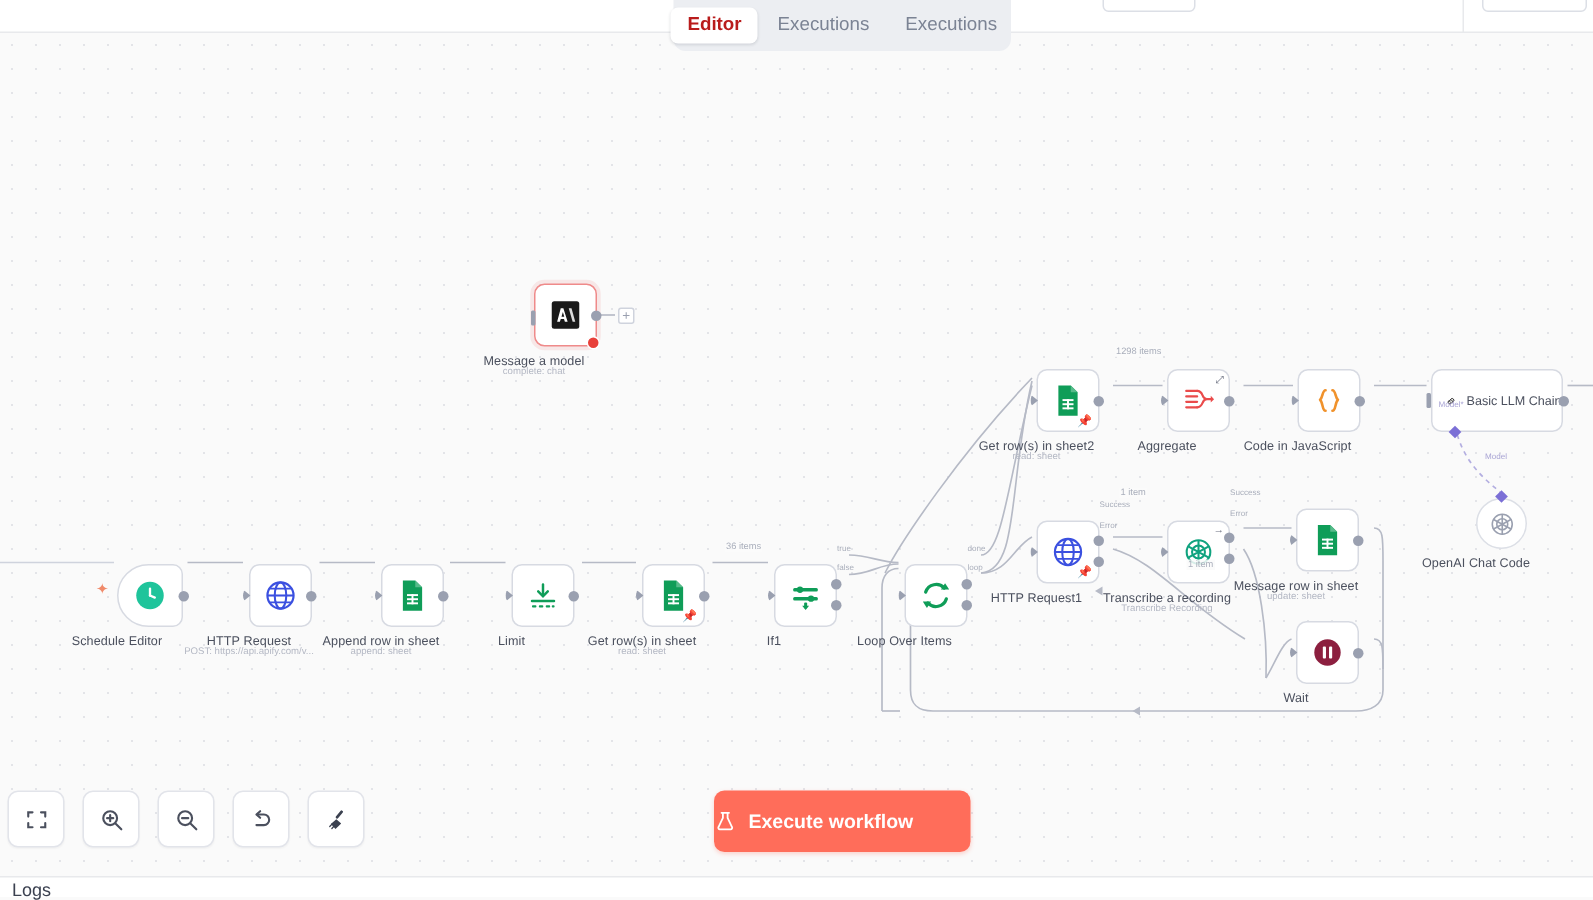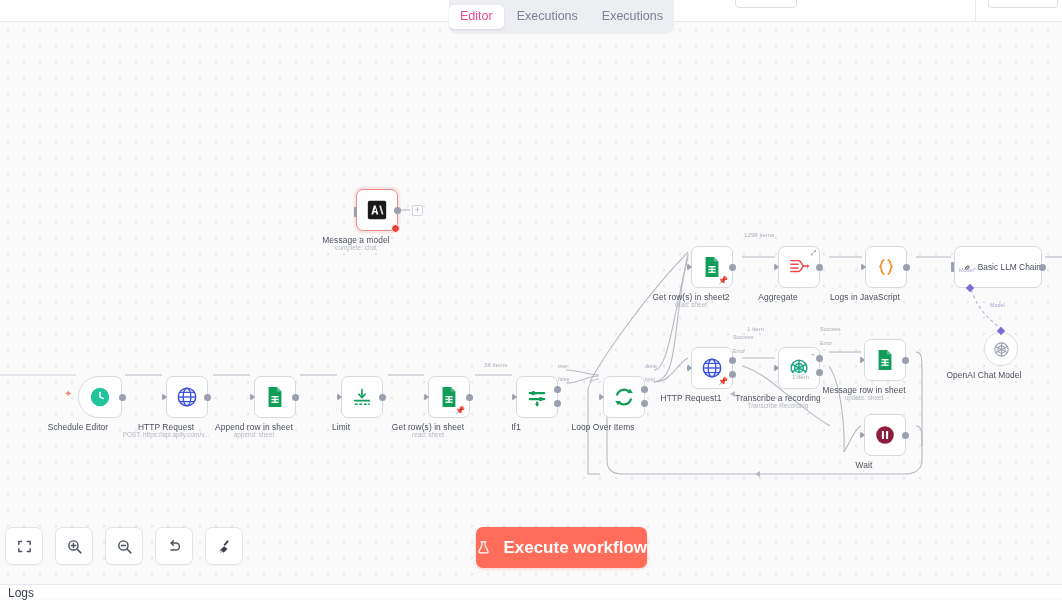--- a/index.html
+++ b/index.html
@@ -32,21 +32,21 @@
     position: absolute; left: 449px; top: 0px; width: 225px; height: 34px;
     background: #eceef2; border-radius: 0 0 8px 8px;
     display: flex; align-items: center; justify-content: center; gap: 2px;
     z-index: 60; padding: 0 5px;
   }
   .tab {
     font-size: 12.5px; color: #7b8394; padding: 5px 11px; border-radius: 5px;
     cursor: pointer; white-space: nowrap; line-height: 1.1;
   }
   .tab.active {
-    background: #ffffff; color: #ec4899; font-weight: 400;
+    background: #ffffff; color: #b91c1c; font-weight: 700;
     box-shadow: 0 1px 2px rgba(20,25,40,.12);
   }
 
   
   #canvas {
     position: absolute; left: 0; top: 22px; width: 1062px; height: 562px;
     background-color: #fafafa;
     background-image:
       radial-gradient(circle, #e3e4e8 0.9px, transparent 1px);
     background-size: 16px 16px;
@@ -136,22 +136,22 @@
   .tbtn {
     width: 38px; height: 38px; background: #fff; border: 1px solid #e2e4ea;
     border-radius: 7px; display: flex; align-items: center; justify-content: center;
     cursor: pointer; box-shadow: 0 1px 1px rgba(20,25,40,.03);
   }
 
   
   #execute-btn {
     position: absolute; left: 476px; top: 527px; width: 171px; height: 41px;
     background: #ff6d5a; color: #fff; border: none; border-radius: 7px;
-    font-size: 17px; font-weight: 600; font-family: "Liberation Sans", sans-serif;
-    display: flex; align-items: center; justify-content: space-between; gap: 8px;
+    font-size: 13px; font-weight: 600; font-family: "Liberation Sans", sans-serif;
+    display: flex; align-items: center; justify-content: flex-start; gap: 8px;
     cursor: pointer; z-index: 50;
     box-shadow: 0 1px 3px rgba(255,109,90,.28);
   }
 
   
   #logsbar {
     position: absolute; left: 0; top: 584px; width: 1062px; height: 14px;
     background: #fff; border-top: 1px solid #e8e9ec; z-index: 45;
   }
   #logsbar .lt {
@@ -430,21 +430,21 @@
     <div class="nbox">
       <svg width="22" height="22" viewBox="0 0 24 24">
         <g fill="none" stroke="#f0922c" stroke-width="1.9" stroke-linecap="round" stroke-linejoin="round">
           <path d="M9.5 4.5C7 4.5 7.6 10 5.5 11.5 7.6 13 7 19.5 9.5 19.5"></path>
           <path d="M14.5 4.5C17 4.5 16.4 10 18.5 11.5 16.4 13 17 19.5 14.5 19.5"></path>
         </g>
       </svg>
     </div>
     <div class="port arrowin" style="left:-4px; top:17px;"></div>
     <div class="port" style="left:38px; top:18px;"></div>
-    <div class="nlabel">Logs in JavaScript</div>
+    <div class="nlabel">Code in JavaScript</div>
   </div>
 
   <div class="node" style="left:954px; top:224px;">
     <div class="nbox wide">
       <svg width="19" height="19" viewBox="0 0 24 24">
         <g fill="none" stroke="#1a1a1a" stroke-width="2.3" stroke-linecap="round">
           <path d="M10 14.5a4.2 4.2 0 0 1 0-5.9l2.1-2.1a4.2 4.2 0 0 1 5.9 5.9l-1.3 1.3"></path>
           <path d="M14 9.5a4.2 4.2 0 0 1 0 5.9l-2.1 2.1a4.2 4.2 0 0 1-5.9-5.9l1.3-1.3"></path>
         </g>
       </svg>
@@ -459,21 +459,21 @@
     <div class="ncircle">
       <svg width="19" height="19" viewBox="0 0 24 24">
         <g fill="none" stroke="#9aa0b0" stroke-width="1.35">
           <circle cx="12" cy="12" r="8.4"></circle>
           <circle cx="12" cy="12" r="4.6"></circle>
           <path d="M12 3.6v16.8M4.3 7.8l15.4 8.4M19.7 7.8L4.3 16.2"></path>
         </g>
       </svg>
     </div>
     <div class="diamond" style="left:14px; top:-4px;"></div>
-    <div class="nlabel circ">OpenAI Chat Model</div>
+    <div class="nlabel circ">OpenAI Chat Code</div>
   </div>
 
   <div class="node" style="left:691px; top:325px;">
     <div class="nbox">
       <svg width="22" height="22" viewBox="0 0 24 24">
         <circle cx="12" cy="12" r="9.5" fill="none" stroke="#3b50e0" stroke-width="1.6"></circle>
         <ellipse cx="12" cy="12" rx="4.2" ry="9.5" fill="none" stroke="#3b50e0" stroke-width="1.5"></ellipse>
         <line x1="2.5" y1="12" x2="21.5" y2="12" stroke="#3b50e0" stroke-width="1.5"></line>
         <path d="M4.4 7h15.2M4.4 17h15.2" stroke="#3b50e0" stroke-width="1.3" fill="none"></path>
       </svg>

